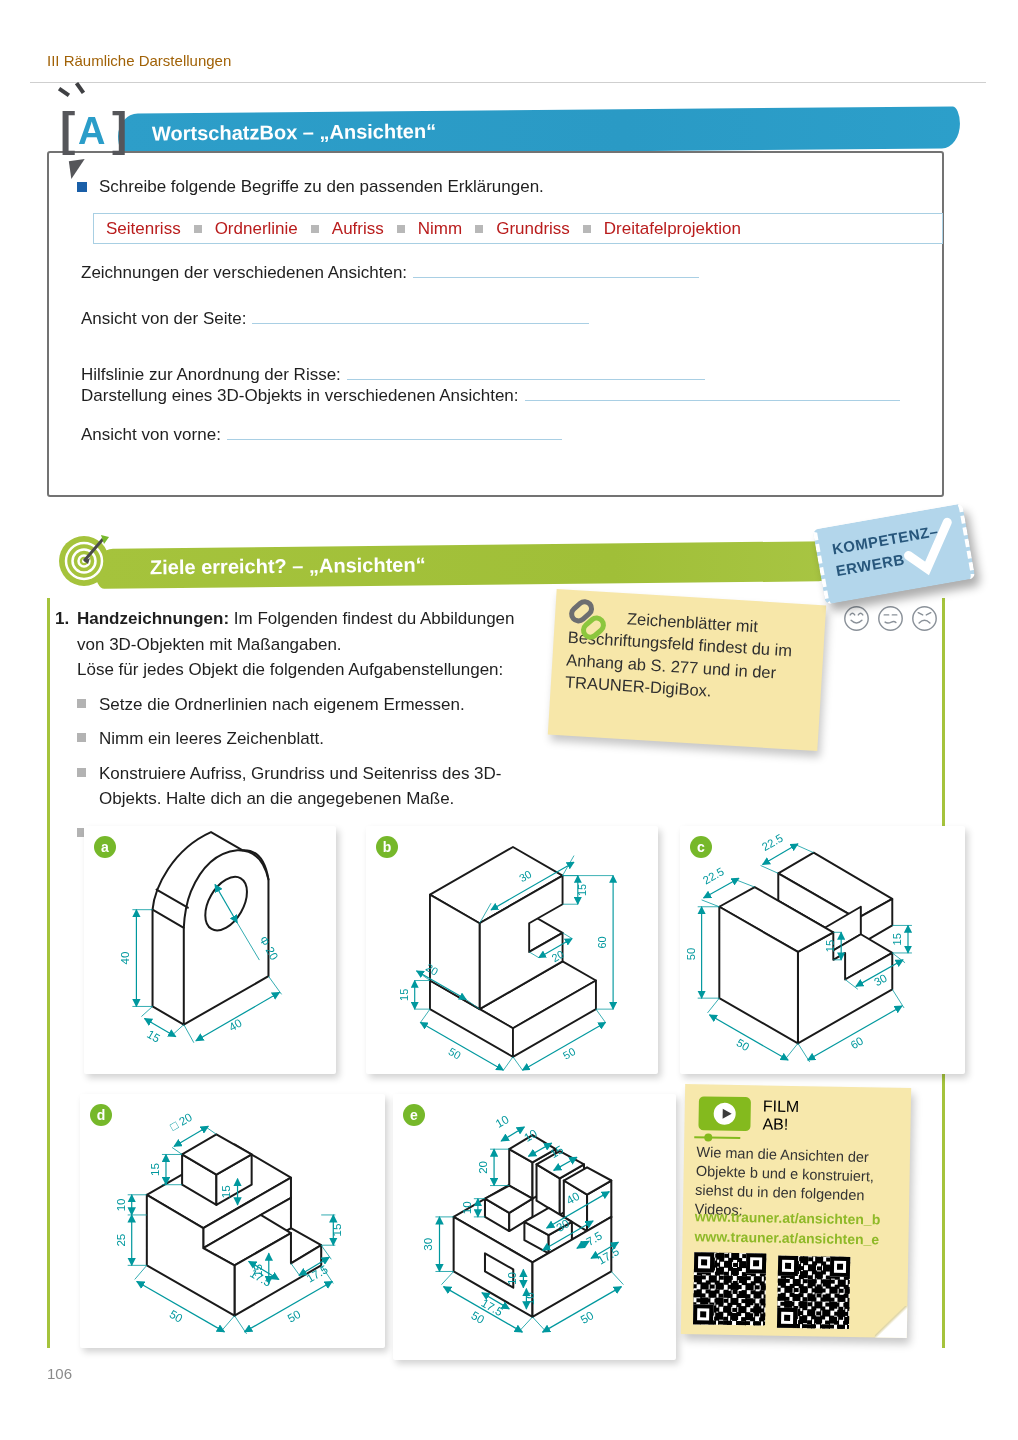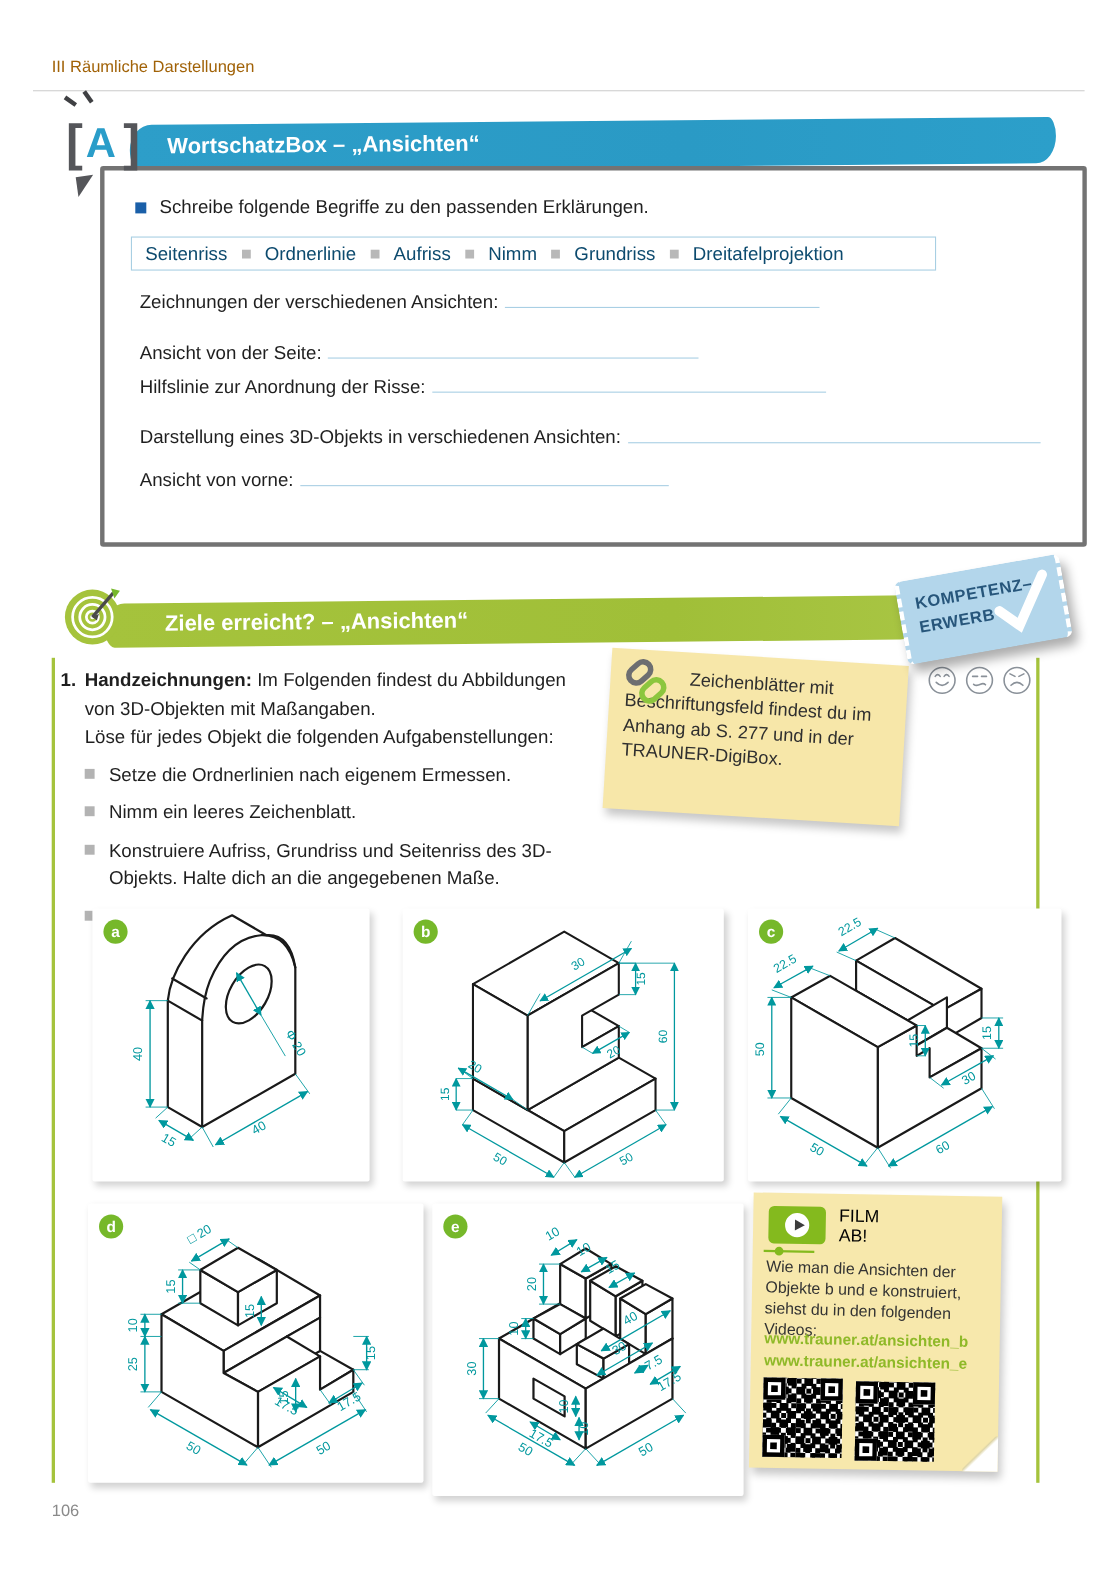--- a/index.html
+++ b/index.html
@@ -22,25 +22,25 @@
   .a-icon .d2 { left:18px; top:-8px; transform:rotate(55deg); }
 
   
   .banner-blue { position:absolute; left:118px; top:110px; width:842px; height:42px;
     background:linear-gradient(90deg,#2d9ec9,#2a9ac5 60%,#2c9fca);
     border-radius:22px 8px 20px 10px / 60% 45% 65% 50%; transform:rotate(-0.5deg); }
   .banner-blue .bt { position:absolute; left:34px; top:9px; color:#fff; font-size:20px; font-weight:bold; }
 
   
   .wbox { position:absolute; left:47px; top:151px; width:897px; height:346px;
-    border:4px solid #737373; border-radius:3px; background:#fff;margin-left:44px; }
+    border:2px solid #737373; border-radius:3px; background:#fff; }
   .instr { position:absolute; left:28px; top:24px; font-size:17px; color:#1f1f1f; }
   .sq-blue { display:inline-block; width:10px; height:10px; background:#1a5fa8; margin-right:12px; }
-  .termbox { position:absolute; left:24px; top:60px; width:732px; height:31px;
-    border:1px solid #a8cfe3; display:flex; align-items:center; padding-left:12px; font-size:17px; color:#0c4a6e; }
+  .termbox { position:absolute; left:44px; top:60px; width:850px; height:31px;
+    border:1px solid #a8cfe3; display:flex; align-items:center; padding-left:12px; font-size:17px; color:#b91c1c; }
   .term-sep { display:inline-block; width:8px; height:8px; background:#b8b8b8; margin:0 13px; }
   .blank-row { position:absolute; left:32px; font-size:17px; color:#1f1f1f; display:flex; align-items:baseline; }
   .blank-line { border-bottom:1px solid #a9cfe4; height:15px; margin-left:6px; }
 
   
   .banner-green { position:absolute; left:95px; top:545px; width:740px; height:40px;
     background:linear-gradient(90deg,#a5c33c,#a0bf38 70%,#a8c543);
     border-radius:20px 8px 18px 10px / 60% 45% 60% 50%; transform:rotate(-0.6deg); }
   .banner-green .bt { position:absolute; left:55px; top:8px; color:#fff; font-size:20px; font-weight:bold; }
   .target-ic { position:absolute; left:57px; top:531px; width:58px; height:58px; z-index:4; }
@@ -157,21 +157,21 @@
         <span>Dreitafelprojektion</span>
     </div>
     <div class="blank-row" style="top:110px">
       <span>Zeichnungen der verschiedenen Ansichten:</span>
         <span class="blank-line" style="width:286px"></span>
     </div>
     <div class="blank-row" style="top:156px">
       <span>Ansicht von der Seite:</span>
         <span class="blank-line" style="width:337px"></span>
     </div>
-    <div class="blank-row" style="top:187px">
+    <div class="blank-row" style="top:212px">
       <span>Hilfslinie zur Anordnung der Risse:</span>
         <span class="blank-line" style="width:358px"></span>
     </div>
     <div class="blank-row" style="top:233px">
       <span>Darstellung eines 3D-Objekts in verschiedenen Ansichten:</span>
         <span class="blank-line" style="width:375px"></span>
     </div>
     <div class="blank-row" style="top:272px">
       <span>Ansicht von vorne:</span>
         <span class="blank-line" style="width:335px"></span>

